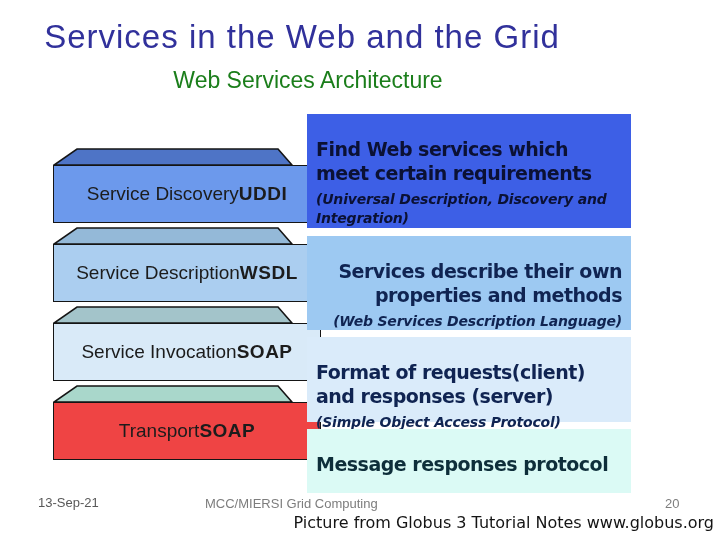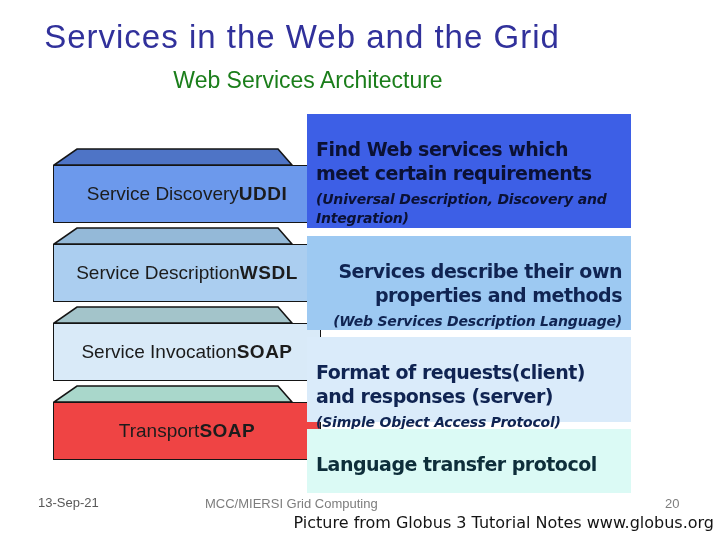--- a/index.html
+++ b/index.html
@@ -113,21 +113,21 @@
     <div class="note-heading">Services describe their own properties and methods</div>
     <div class="note-detail">(Web Services Description Language)</div>
   </div>
 
   <div class="note n2" style="background: rgb(218, 235, 250); color: rgb(16, 36, 82);">
     <div class="note-heading">Format of requests(client) and responses (server)</div>
     <div class="note-detail">(Simple Object Access Protocol)</div>
   </div>
 
   <div class="note n3" style="background: rgb(219, 250, 245); color: rgb(14, 46, 58);">
-    <div class="note-heading">Language transfer protocol</div>
+    <div class="note-heading">Message responses protocol</div>
   </div>
 
   <div class="footer-date">13-Sep-21</div>
   <div class="footer-course">MCC/MIERSI Grid Computing</div>
   <div class="footer-page">20</div>
   <div class="caption">Picture from Globus 3 Tutorial Notes www.globus.org</div>
 
 </div>
 
 </body></html>

